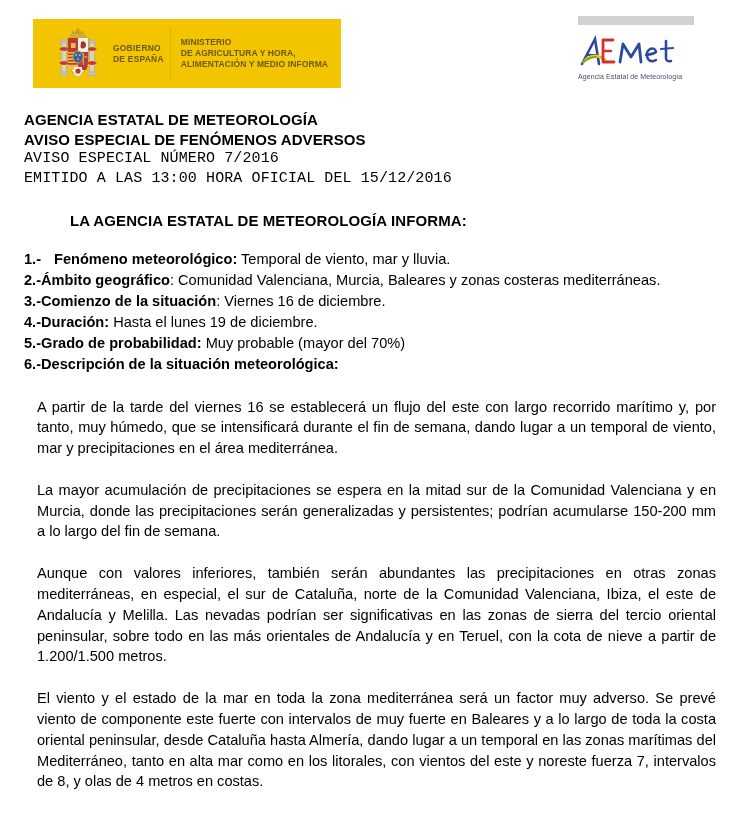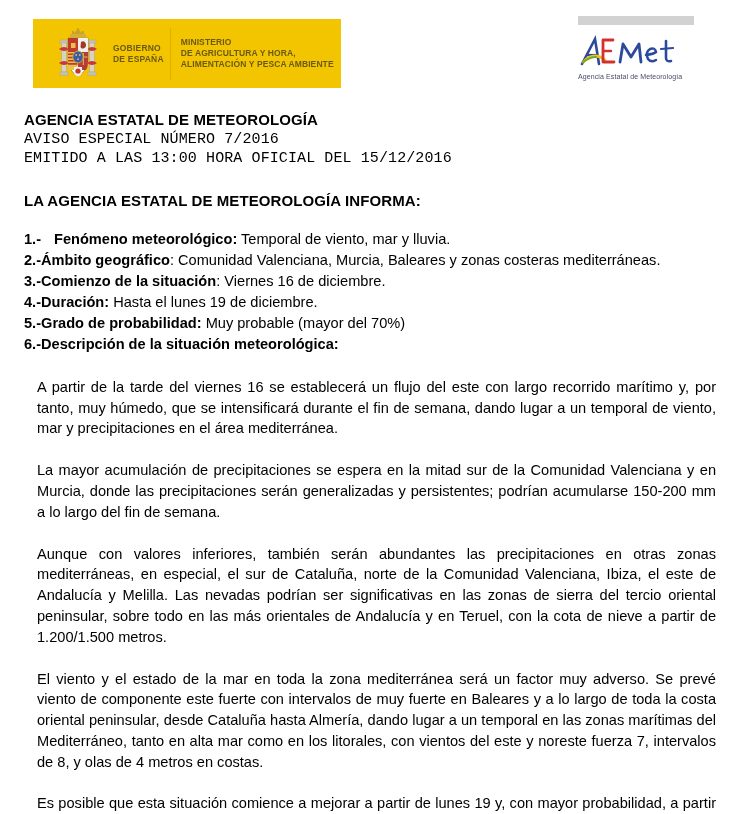--- a/index.html
+++ b/index.html
@@ -99,20 +99,21 @@
 
   .title-block { margin-top: 10px; line-height: 1.31; }
   .title-bold { font-weight: bold; font-size: 15px; letter-spacing: 0.1px; }
   .title-plain { font-weight: normal; font-size: 15px; letter-spacing: 0.1px; font-family: Liberation Mono, monospace; }
 
   .informa {
     font-weight: bold;
     font-size: 15px;
     margin-top: 23px;
     letter-spacing: 0.1px;
+    margin-left: 46px;
   }
 
   .items {
     margin-top: 20px;
     font-size: 14.6px;
     line-height: 1.44;
   }
   .item {
     display: flex;
     align-items: flex-start;
@@ -188,21 +189,21 @@
     <div class="gov-text">
       <div>GOBIERNO</div>
       <div>DE ESPAÑA</div>
     </div>
 
     <div class="gov-divider"></div>
 
     <div class="ministry-text">
       <div>MINISTERIO</div>
       <div>DE AGRICULTURA Y HORA,</div>
-      <div>ALIMENTACIÓN Y PESCA AMBIENTE</div>
+      <div>ALIMENTACIÓN Y MEDIO INFORMA</div>
     </div>
   </div>
 
   <div class="aemet-block">
     <div class="aemet-bar"></div>
     <svg class="aemet-logo" viewBox="0 0 120 40">
 
       <path d="M4 33 L17 8 L21 33" stroke="#2b4a9b" stroke-width="2.6" fill="none" stroke-linecap="round"></path>
       <path d="M9 24 L20 24" stroke="#2b4a9b" stroke-width="2.2" fill="none"></path>
 
@@ -220,20 +221,21 @@
       <path d="M83 18 L95 17" stroke="#2b4a9b" stroke-width="2.2" fill="none" stroke-linecap="round"></path>
     </svg>
     <div class="aemet-tagline">Agencia Estatal de Meteorología</div>
   </div>
 </div>
 
 <div class="doc">
 
   <div class="title-block">
     <div class="title-bold">AGENCIA ESTATAL DE METEOROLOGÍA</div>
+    <div class="title-bold">AVISO ESPECIAL DE FENÓMENOS ADVERSOS</div>
     <div class="title-plain">AVISO ESPECIAL NÚMERO 7/2016</div>
     <div class="title-plain">EMITIDO A LAS 13:00 HORA OFICIAL DEL 15/12/2016</div>
   </div>
 
   <div class="informa">LA AGENCIA ESTATAL DE METEOROLOGÍA INFORMA:</div>
 
   <div class="items">
 
     <div class="item">
       <span class="item-num wide">1.-</span>

